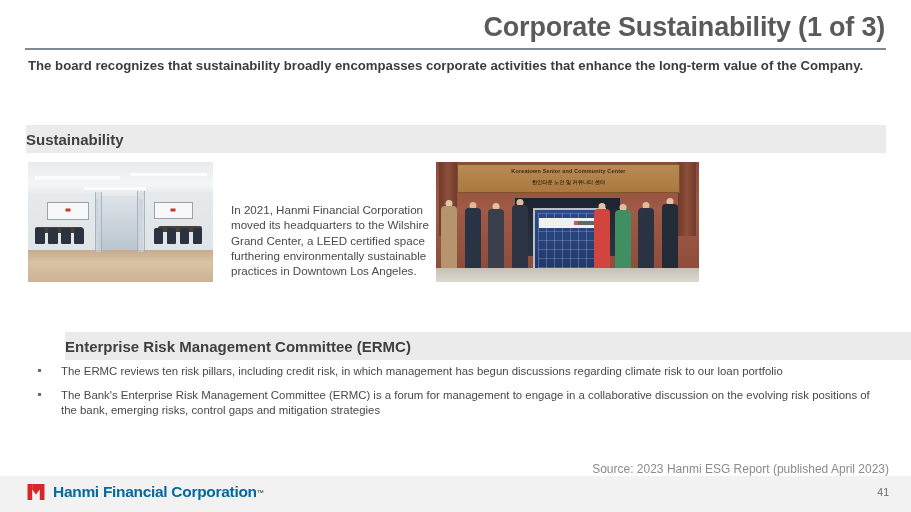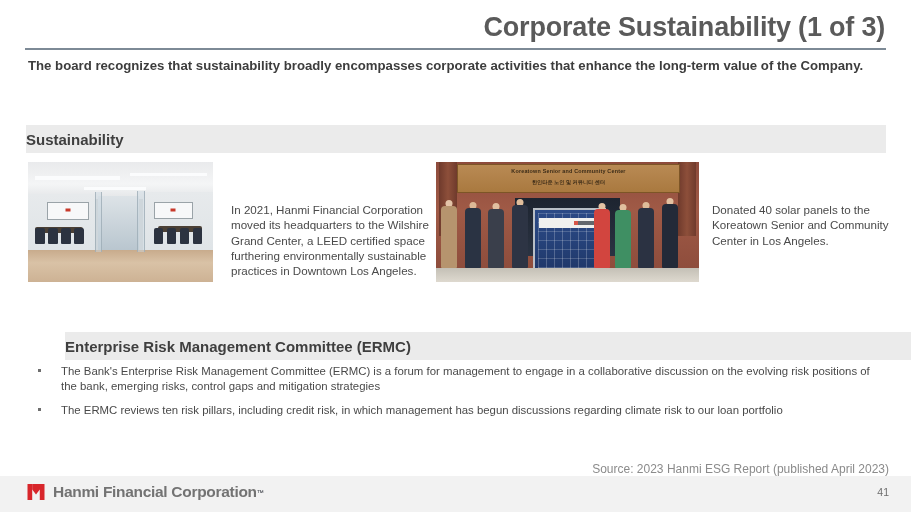--- a/index.html
+++ b/index.html
@@ -163,21 +163,21 @@
   }
   .logo-mark {
     width: 20px;
     height: 20px;
     margin-right: 7px;
     flex: none;
   }
   .logo-text {
     font-size: 15.5px;
     font-weight: bold;
-    color: #737373;
+    color: #0369a1;
     letter-spacing: -0.3px;
   }
   .logo-tm {
     font-size: 7px;
     vertical-align: super;
     color: #2b2f38;
   }
   .page-number {
     position: absolute;
     right: 22px;
@@ -329,35 +329,34 @@
         <i class="head" style="background:#dfbc99;"></i>
           <i class="body" style="background:#2b3242;"></i>
       </div>
       <div class="person" style="left:89%;height:58%;">
         <i class="head" style="background:#e3c2a2;"></i>
           <i class="body" style="background:#232a38;"></i>
       </div>
     </div>
   </div>
 
-  <div class="body-text" id="text-donation">Donated 40 solar panels to the Koreatown Senior and Community Center in Los Angeles.</div>
 </div>
 
 <div class="banner" id="banner-ermc">
   <span class="banner-text">Enterprise Risk Management Committee (ERMC)</span>
 </div>
 
 <div class="bullets">
   <div class="bullet">
     <i class="dot"></i>
-    <span>The Bank's Enterprise Risk Management Committee (ERMC) is a forum for management to engage in a collaborative discussion on the evolving risk positions of the bank, emerging risks, control gaps and mitigation strategies</span>
+    <span>The ERMC reviews ten risk pillars, including credit risk, in which management has begun discussions regarding climate risk to our loan portfolio</span>
   </div>
   <div class="bullet">
     <i class="dot"></i>
-    <span>The ERMC reviews ten risk pillars, including credit risk, in which management has begun discussions regarding climate risk to our loan portfolio</span>
+    <span>The Bank's Enterprise Risk Management Committee (ERMC) is a forum for management to engage in a collaborative discussion on the evolving risk positions of the bank, emerging risks, control gaps and mitigation strategies</span>
   </div>
 </div>
 
 <div class="source-note">Source: 2023 Hanmi ESG Report (published April 2023)</div>
 
 <div class="footer">
   <div class="footer-logo">
     <svg class="logo-mark" viewBox="0 0 20 20">
       <path d="M1.5 2 L6.2 2 L6.2 18 L1.5 18 Z" fill="#d8262b"></path>
       <path d="M6.2 2 L18.5 2 L18.5 18 L13.8 18 L13.8 7.5 L10.0 12.5 L6.2 7.5 Z" fill="#d8262b"></path>

